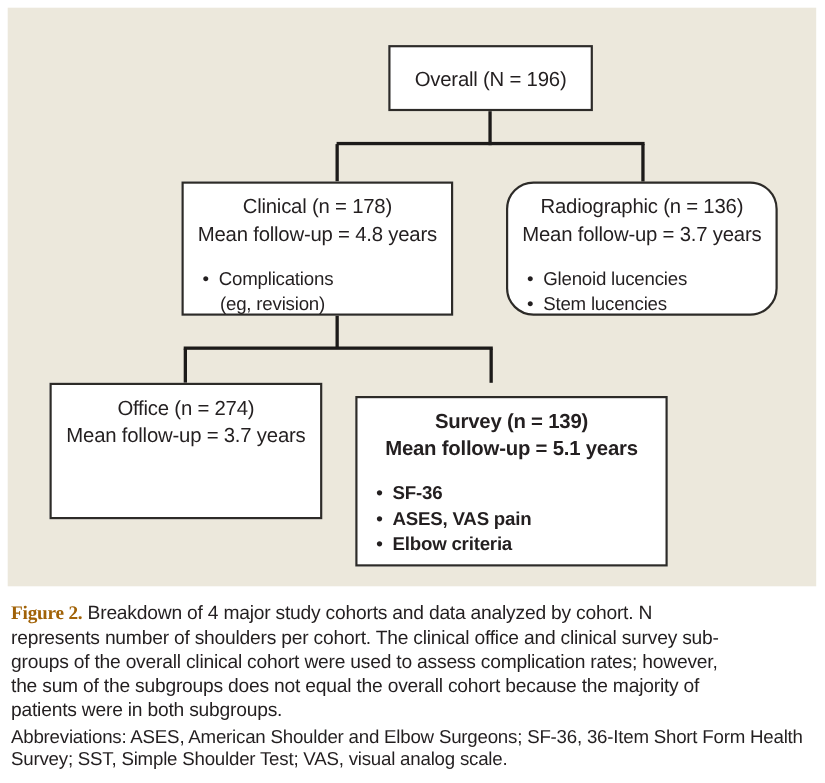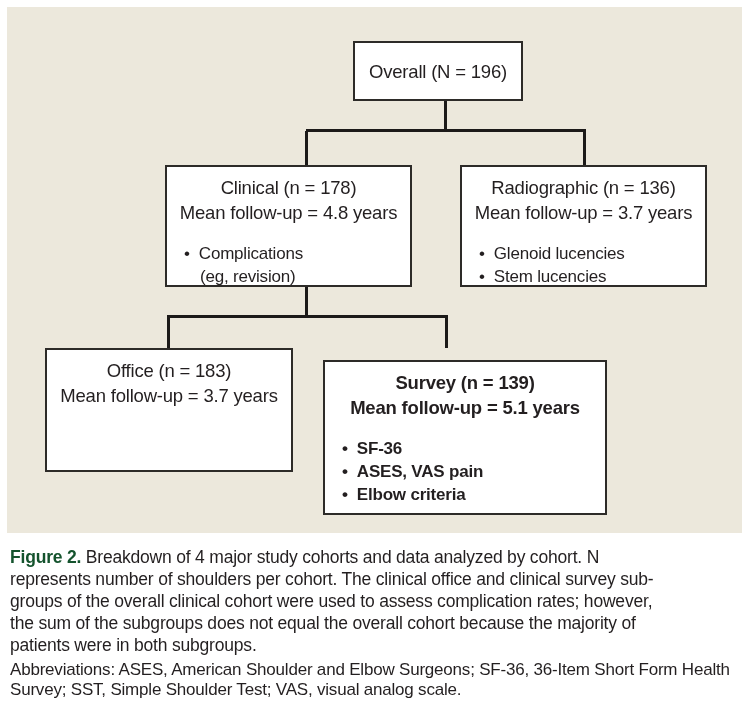--- a/index.html
+++ b/index.html
@@ -25,26 +25,26 @@
     border: 2px solid #2d2b28;
     letter-spacing: -0.2px;
   }
   .node-title {
     text-align: center;
     font-size: 18.5px;
     line-height: 25px;
     padding-top: 8px;
   }
   .node-overall {
-    left: 353px; top: 41px; width: 170px; height: 60px;
+    left: 353px; top: 41px; width: 186px; height: 60px;
     display: flex; align-items: center; justify-content: center;
   }
   .node-overall .node-title { padding-top: 0; }
   .node-clinical     { left: 165px; top: 165px; width: 247px; height: 122px; }
-  .node-radiographic { left: 460px; top: 165px; width: 247px; height: 122px; }
+  .node-radiographic { left: 460px; top: 165px; width: 247px; height: 122px; border-radius: 25px; }
   .node-office       { left: 45px;  top: 348px; width: 248px; height: 124px; }
   .node-survey       { left: 323px; top: 360px; width: 284px; height: 155px; font-weight: bold; }
   .bullets {
     margin-top: 17px;
     padding-left: 17px;
     padding-right: 6px;
     font-size: 17px;
     line-height: 23px;
   }
   .bullet {
@@ -68,21 +68,22 @@
     position: absolute;
     left: 10px; top: 546px;
     width: 733px;
     font-size: 17.5px;
     line-height: 22px;
     white-space: pre-line;
     letter-spacing: -0.2px;
   }
   .caption-lead {
     font-weight: bold;
-    color: #14532d;
+    color: #a16207;
+    font-family: Liberation Serif, serif;
   }
   .abbreviations {
     position: absolute;
     left: 10px; top: 660px;
     width: 733px;
     font-size: 17px;
     line-height: 20px;
     white-space: pre-line;
     letter-spacing: -0.2px;
   }
@@ -124,21 +125,21 @@
       <div>Mean follow-up = 3.7 years</div>
     </div>
     <div class="bullets">
         <div class="bullet">Glenoid lucencies</div>
         <div class="bullet">Stem lucencies</div>
       </div>
   </div>
 
   <div class="node node-office">
     <div class="node-title">
-      <div>Office (n = 183)</div>
+      <div>Office (n = 274)</div>
       <div>Mean follow-up = 3.7 years</div>
     </div>
   </div>
 
   <div class="node node-survey">
     <div class="node-title">
       <div>Survey (n = 139)</div>
       <div>Mean follow-up = 5.1 years</div>
     </div>
     <div class="bullets">

